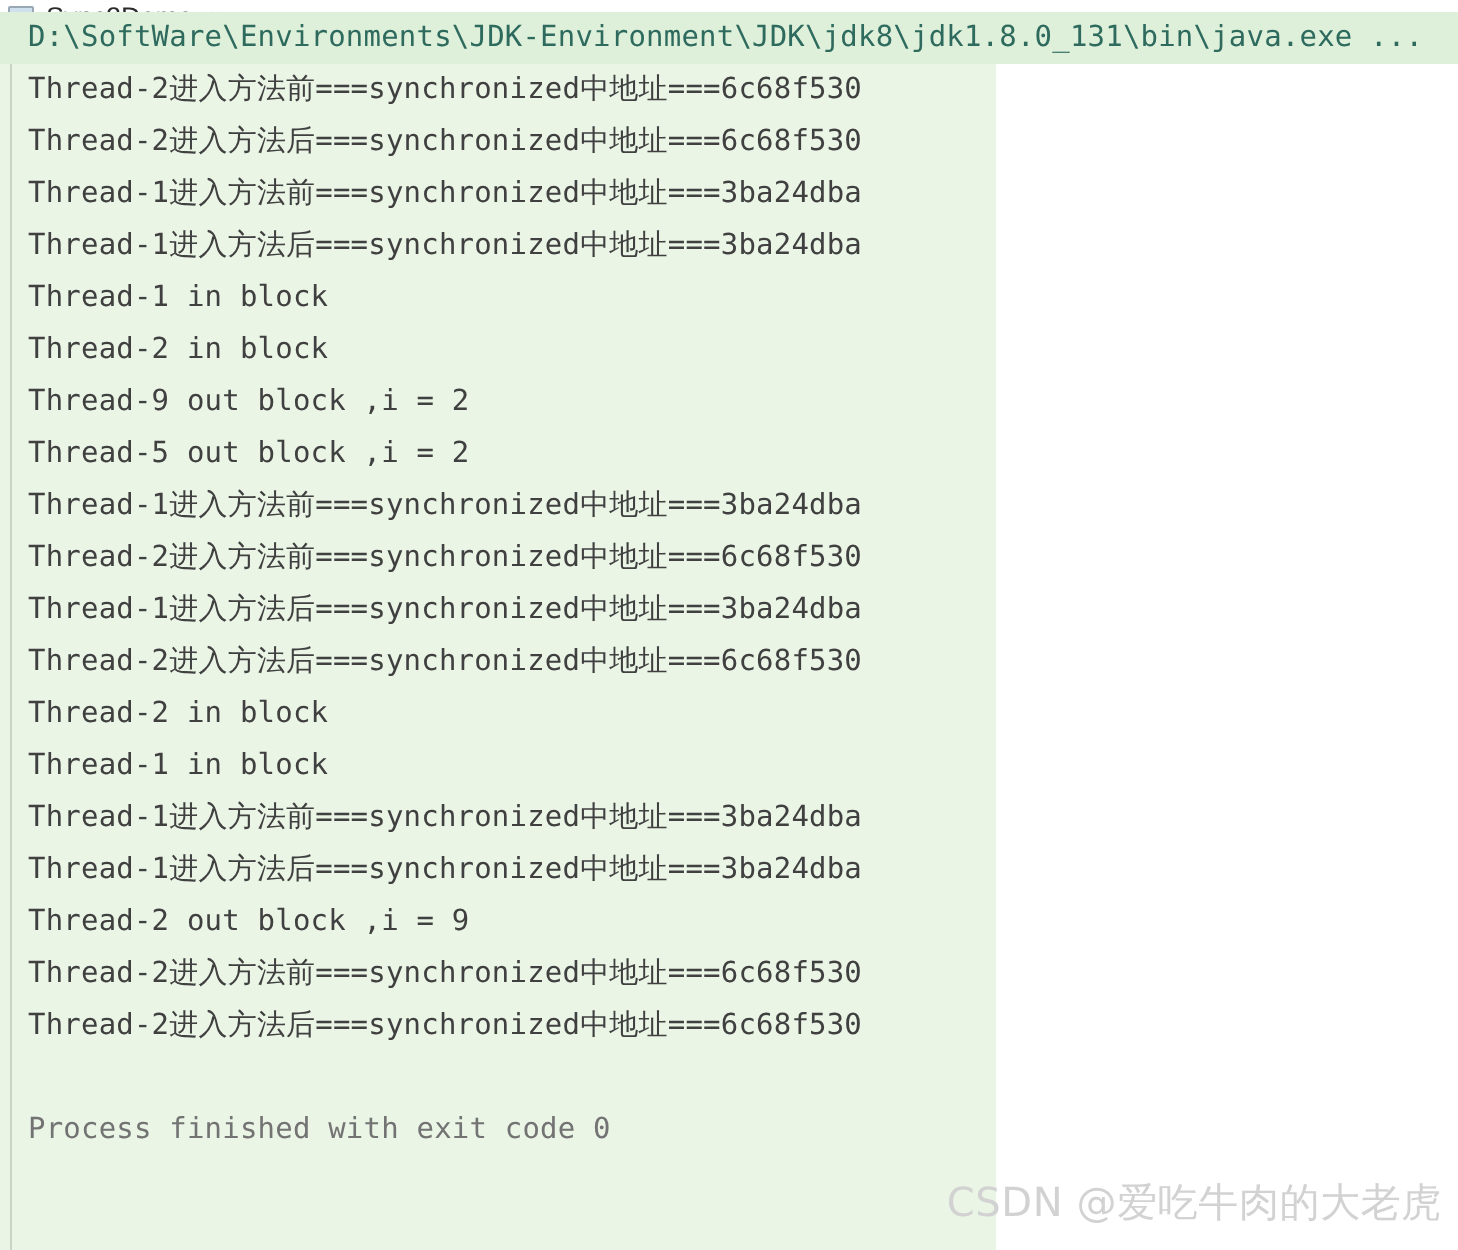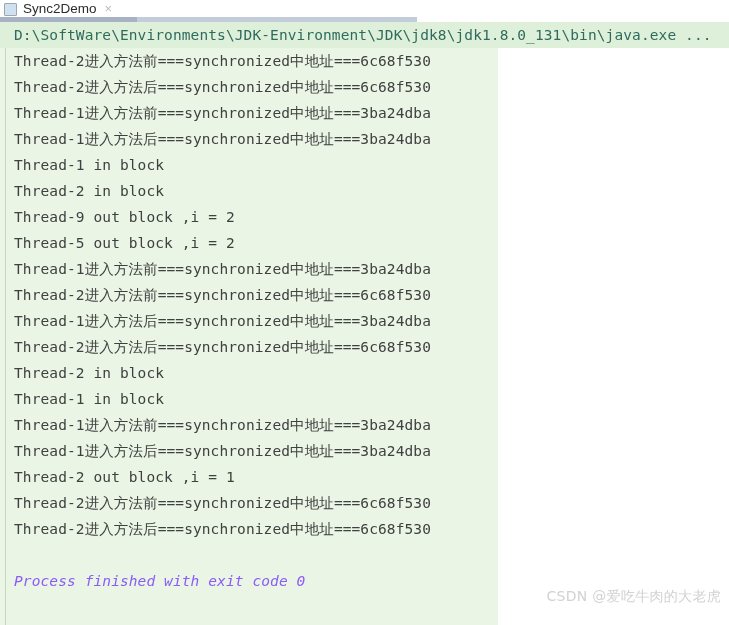--- a/index.html
+++ b/index.html
@@ -89,51 +89,50 @@
     position: absolute;
     left: 5px;
     top: 22px;
     width: 1px;
     height: 603px;
     background: #c8d4c4;
   }
   .lines {
     position: absolute;
     left: 0;
-    top: 22px;
+    top: 6px;
     width: 729px;
   }
   .line {
     height: 26px;
     line-height: 26px;
     padding-left: 14px;
     font-size: 14.5px;
     white-space: pre;
     color: #404040;
     letter-spacing: 0.1px;
   }
   .line.cmd {
     color: #2e6b5e;
     background: #dff0da;
   }
   .line.exit {
-    color: #8b5cf6;
-    font-style: italic;
+    color: #737373;
   }
   .line.blank {
     color: transparent;
   }
 
   
   .watermark {
     position: absolute;
     right: 8px;
     top: 588px;
     font-family: "DejaVu Sans", "Liberation Sans", sans-serif;
-    font-size: 14px;
+    font-size: 20px;
     color: #d2d2d2;
     white-space: nowrap;
     letter-spacing: 0.3px;
   }
 </style>
 </head>
 <body>
 
 <div class="tabbar">
   <div class="tab">
@@ -160,21 +159,21 @@
       <div class="line">Thread-9 out block ,i = 2</div>
       <div class="line">Thread-5 out block ,i = 2</div>
       <div class="line">Thread-1进入方法前===synchronized中地址===3ba24dba</div>
       <div class="line">Thread-2进入方法前===synchronized中地址===6c68f530</div>
       <div class="line">Thread-1进入方法后===synchronized中地址===3ba24dba</div>
       <div class="line">Thread-2进入方法后===synchronized中地址===6c68f530</div>
       <div class="line">Thread-2 in block</div>
       <div class="line">Thread-1 in block</div>
       <div class="line">Thread-1进入方法前===synchronized中地址===3ba24dba</div>
       <div class="line">Thread-1进入方法后===synchronized中地址===3ba24dba</div>
-      <div class="line">Thread-2 out block ,i = 1</div>
+      <div class="line">Thread-2 out block ,i = 9</div>
       <div class="line">Thread-2进入方法前===synchronized中地址===6c68f530</div>
       <div class="line">Thread-2进入方法后===synchronized中地址===6c68f530</div>
       <div class="line blank"></div>
     </div>
   <div class="line exit">Process finished with exit code 0</div>
 </div>
 
 <div class="watermark">CSDN @爱吃牛肉的大老虎</div>
 
 </body></html>

